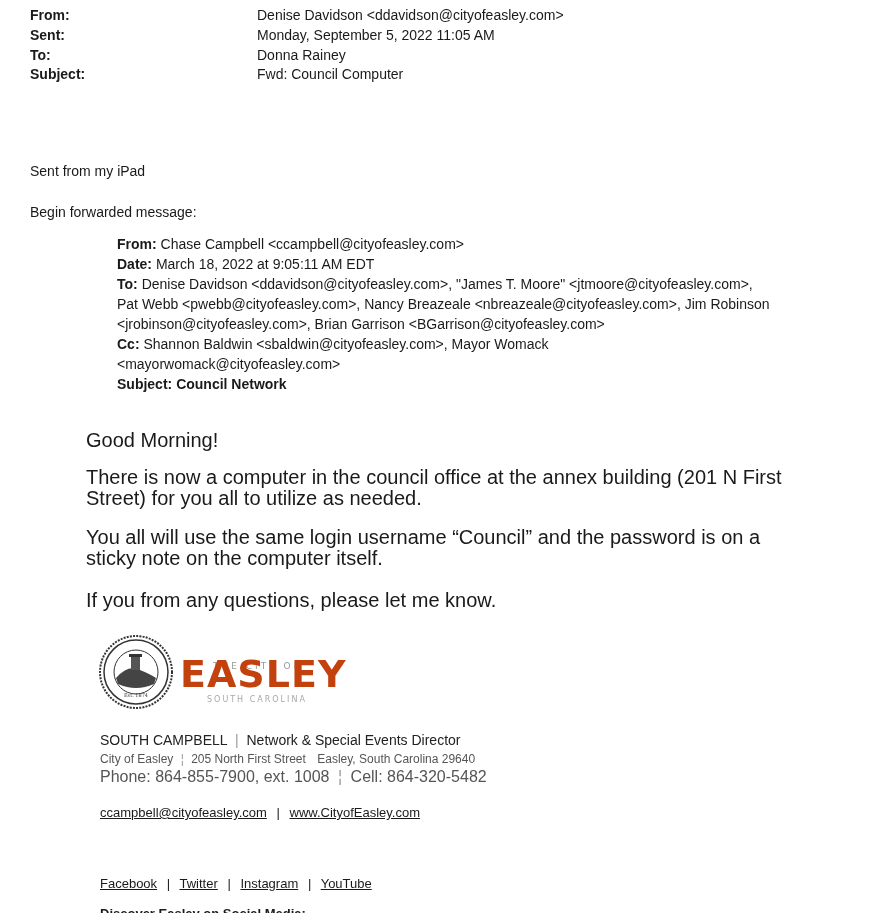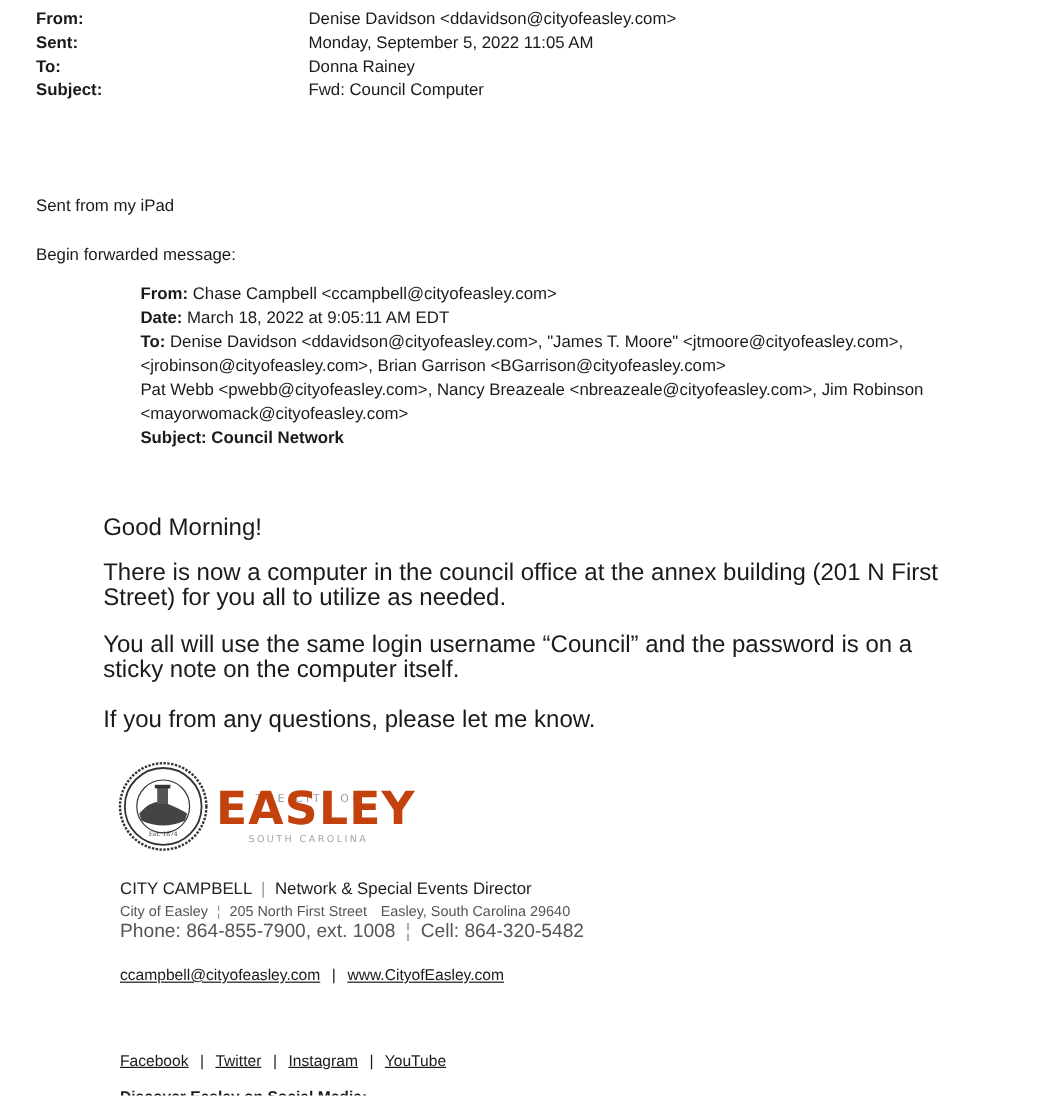--- a/index.html
+++ b/index.html
@@ -95,22 +95,26 @@
     <span>Chase Campbell &lt;ccampbell@cityofeasley.com&gt;</span>
   </div>
   <div class="line">
     <span class="lbl">Date:</span>
     <span>March 18, 2022 at 9:05:11 AM EDT</span>
   </div>
   <div class="line">
     <span class="lbl">To:</span>
     <span>Denise Davidson &lt;ddavidson@cityofeasley.com&gt;, "James T. Moore" &lt;jtmoore@cityofeasley.com&gt;,</span>
   </div>
+  <div class="line">Pat Webb &lt;pwebb@cityofeasley.com&gt;, Nancy Breazeale &lt;nbreazeale@cityofeasley.com&gt;, Jim Robinson</div>
   <div class="line">&lt;jrobinson@cityofeasley.com&gt;, Brian Garrison &lt;BGarrison@cityofeasley.com&gt;</div>
-  <div class="line">Pat Webb &lt;pwebb@cityofeasley.com&gt;, Nancy Breazeale &lt;nbreazeale@cityofeasley.com&gt;, Jim Robinson</div>
+  <div class="line">
+    <span class="lbl">Cc:</span>
+    <span>Shannon Baldwin &lt;sbaldwin@cityofeasley.com&gt;, Mayor Womack</span>
+  </div>
   <div class="line">&lt;mayorwomack@cityofeasley.com&gt;</div>
   <div class="line subj">
     <span>Subject:</span>
     <span>Council Network</span>
   </div>
 </div>
 
 <div class="body-p" style="top:430px;">Good Morning!</div>
 <div class="body-p" style="top:467px;">There is now a computer in the council office at the annex building (201 N First Street) for you all to utilize as needed.</div>
 <div class="body-p" style="top:527px;">You all will use the same login username “Council” and the password is on a sticky note on the computer itself.</div>
@@ -125,21 +129,21 @@
     <rect x="33" y="22" width="9" height="14" fill="#555"></rect>
     <rect x="31" y="20" width="13" height="3" fill="#333"></rect>
     <text x="38" y="63" font-size="5" text-anchor="middle" fill="#333" font-family="DejaVu Serif, serif">Est. 1874</text>
   </svg>
   <div class="logo-small-top">THE CITY OF</div>
   <div class="logo-easley">EASLEY</div>
   <div class="logo-small-bottom">SOUTH CAROLINA</div>
 </div>
 
 <div class="sig sig-name">
-  <span>CITY CAMPBELL</span>
+  <span>SOUTH CAMPBELL</span>
   <span class="sig-sep">|</span>
   <span>Network &amp; Special Events Director</span>
 </div>
 <div class="sig sig-addr">
   <span>City of Easley</span>
   <span class="sig-sep">¦</span>
   <span>205 North First Street</span>
   <span class="sig-sep"> </span>
   <span>Easley, South Carolina 29640</span>
 </div>

